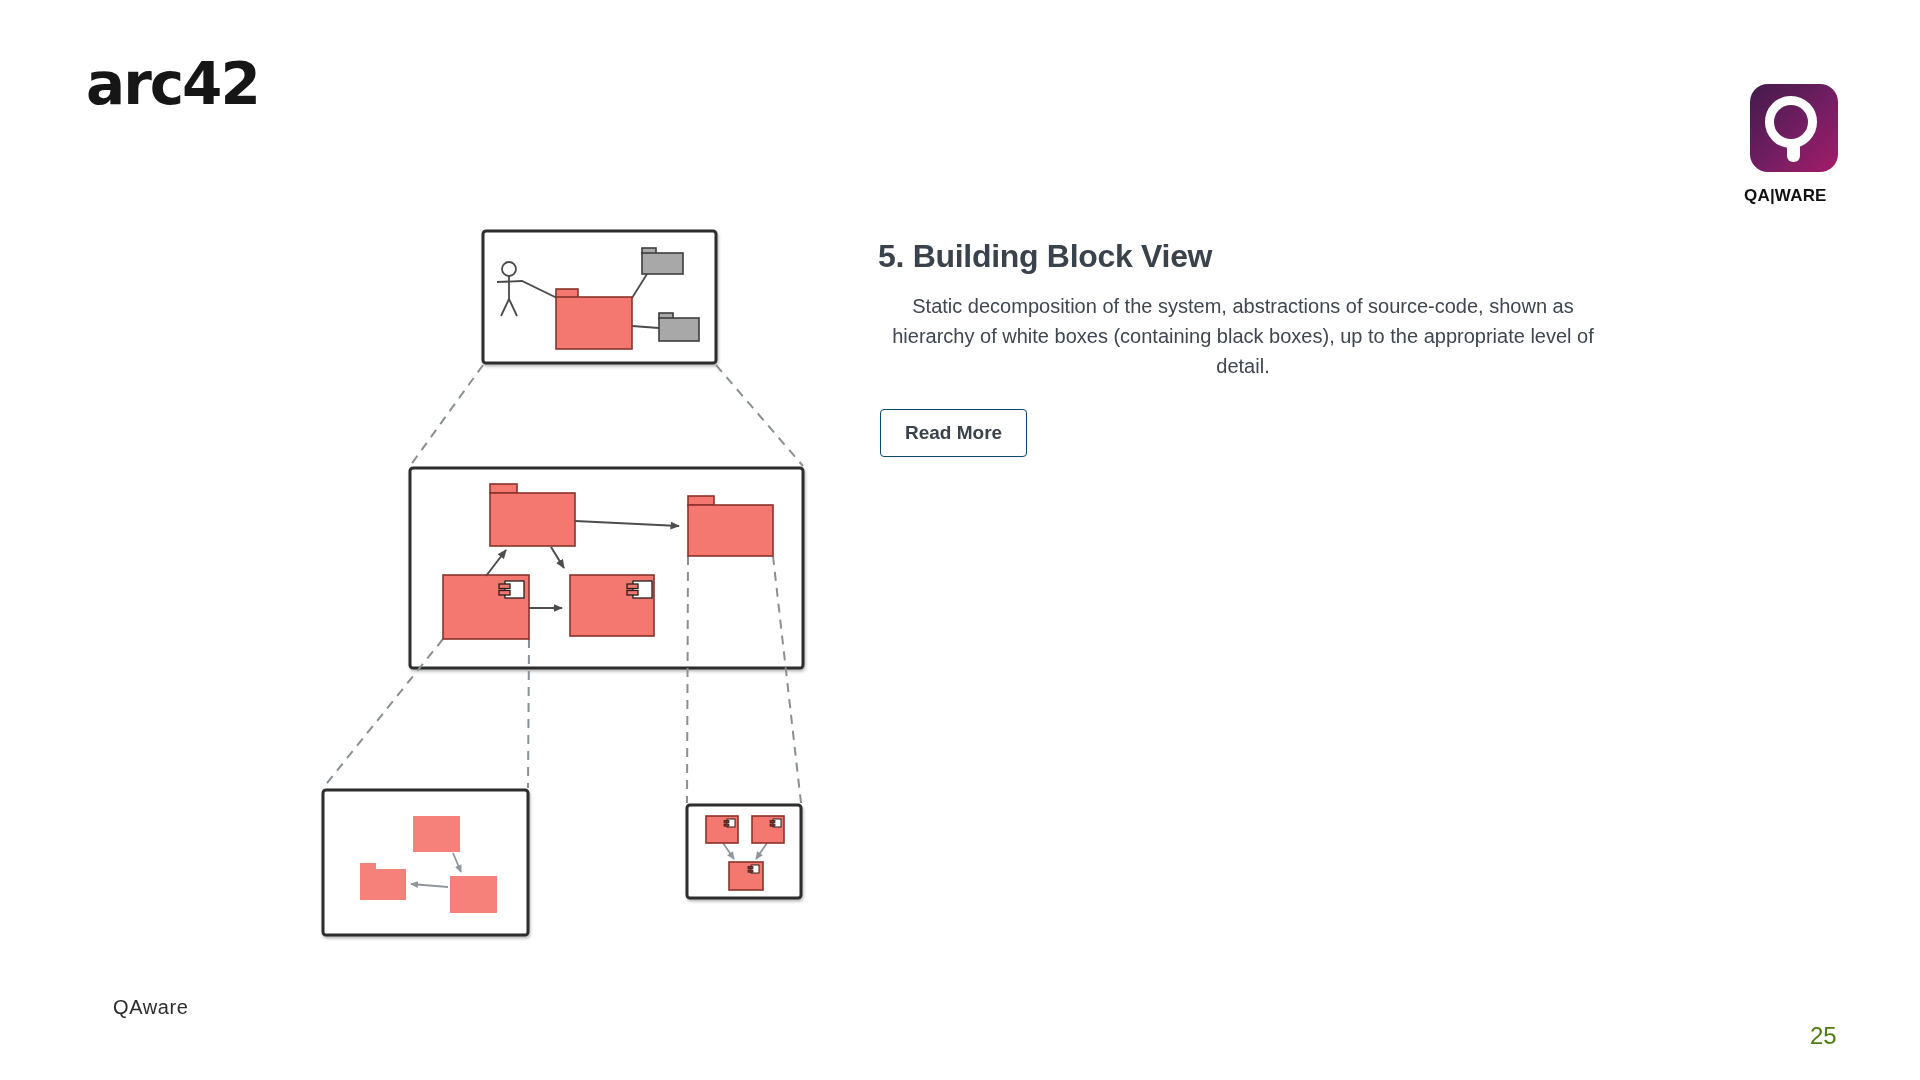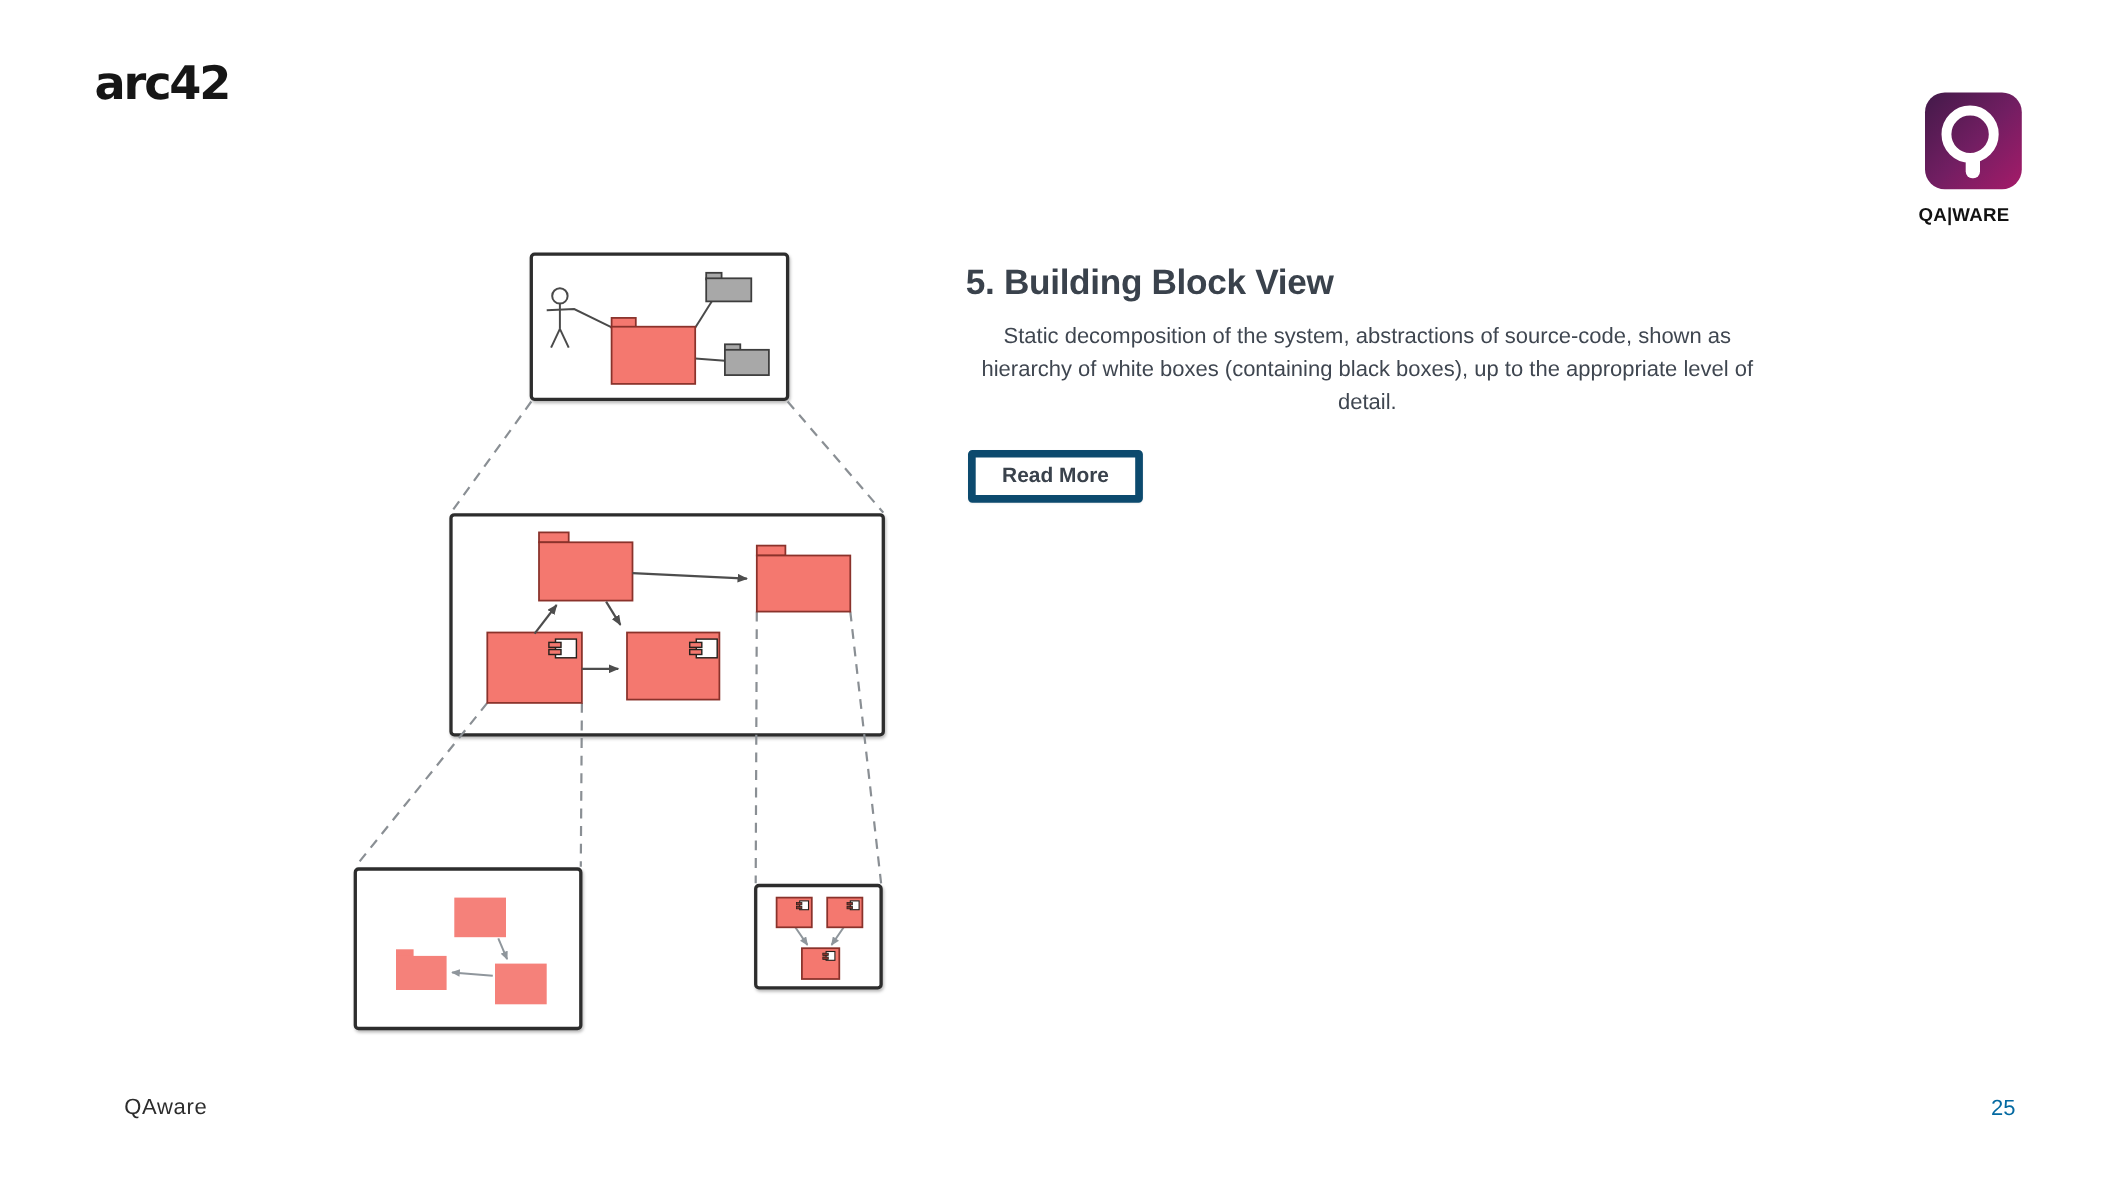--- a/index.html
+++ b/index.html
@@ -2,21 +2,21 @@
 <html><head>
 <meta charset="utf-8">
 <style>
   html,body{margin:0;padding:0;background:#ffffff;}
   .slide{
     position:relative;width:1920px;height:1080px;background:#ffffff;overflow:hidden;
     font-family:"Liberation Sans",sans-serif;
   }
   
   .arc42-title{
-    position:absolute;left:86px;top:55px;font-size:42px;line-height:1;
+    position:absolute;left:86px;top:55px;font-size:58px;line-height:1;
     font-weight:800;color:#161616;letter-spacing:-2px;
     font-family:"DejaVu Sans","Liberation Sans",sans-serif;
   }
   .qaware-logo{
     position:absolute;left:1750px;top:84px;width:88px;height:88px;border-radius:18px;
     background:linear-gradient(135deg,#421a49 0%,#721e62 52%,#a51b69 100%);
   }
   .q-ring{
     position:absolute;left:15px;top:12px;width:34px;height:34px;
     border:9px solid #ffffff;border-radius:50%;
@@ -33,31 +33,31 @@
   .section-heading{
     position:absolute;left:878px;top:238px;margin:0;
     font-size:32px;font-weight:700;color:#3a424c;letter-spacing:-0.3px;
   }
   .section-body{
     position:absolute;left:878px;top:291px;width:730px;margin:0;
     font-size:20px;line-height:30px;color:#3f4650;text-align:center;
   }
   .read-more-btn{
     position:absolute;left:880px;top:409px;min-width:147px;height:48px;padding:0 24px;
-    background:#ffffff;border:7px solid #0c4a6e;border-radius:4px;
+    background:#ffffff;border:1px solid #0c4a6e;border-radius:4px;
     font-family:"Liberation Sans",sans-serif;font-size:19px;font-weight:700;color:#3a424c;
     box-shadow:0 1px 2px rgba(0,0,0,0.05);cursor:pointer;
   }
   
   .footer-brand{
     position:absolute;left:93px;top:996px;font-size:20px;color:#2c2c2c;
     font-weight:400;letter-spacing:0.6px;margin-left:20px;
   }
   .page-number{
-    position:absolute;left:1810px;top:997px;font-size:20px;color:#0369a1;
+    position:absolute;left:1810px;top:1022px;font-size:24px;color:#4d7c0f;
   }
   
   .diagram{position:absolute;left:300px;top:220px;}
   .lvlbox{fill:#ffffff;stroke:#2d2d2d;stroke-width:3;
     filter:drop-shadow(1.5px 2.5px 1.5px rgba(0,0,0,0.28));}
   .dash line{stroke:#8a8f94;stroke-width:2;stroke-dasharray:9 7;fill:none;}
   .redshape{fill:#f4786f;stroke:#8a322b;stroke-width:1.6;}
   .grayshape{fill:#a8a8a8;stroke:#3d3d3d;stroke-width:1.6;}
   .plainshape{fill:#f5817a;stroke:none;}
   .stick circle{fill:none;stroke:#4a4a4a;stroke-width:1.8;}

